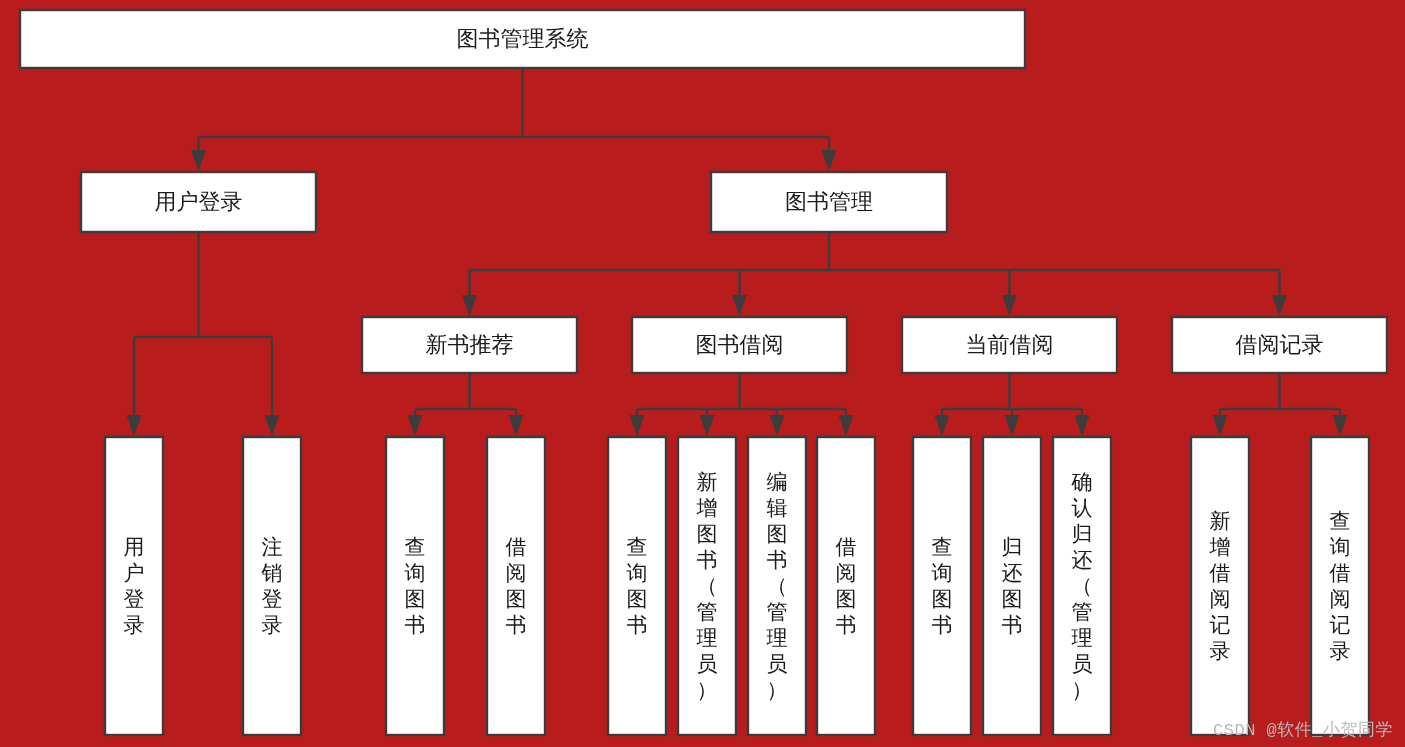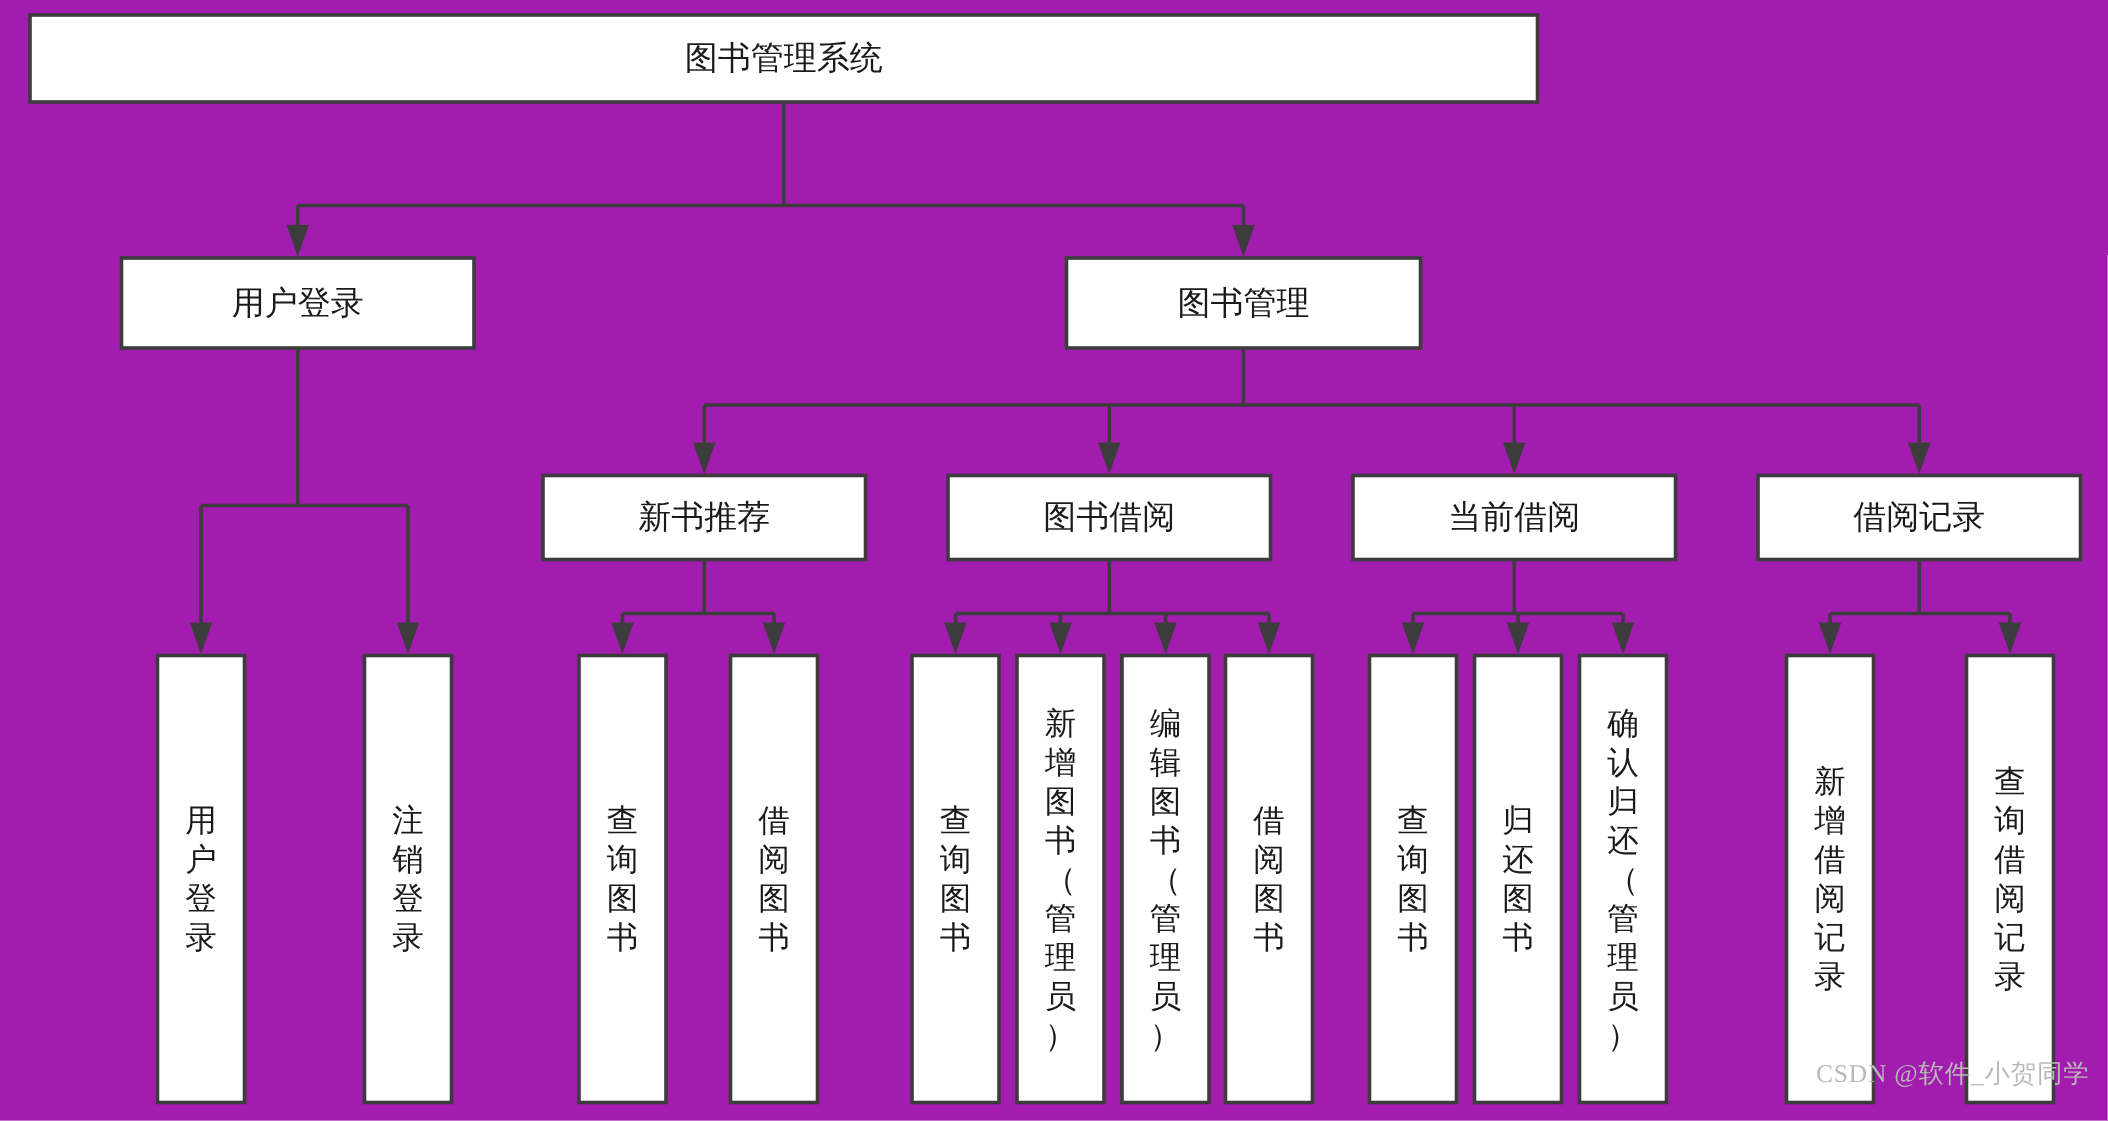--- a/index.html
+++ b/index.html
@@ -11,21 +11,21 @@
   body {
     width: 1405px;
     height: 747px;
     font-family: "DejaVu Sans", "Liberation Sans", sans-serif;
     overflow: hidden;
   }
   #diagram-root {
     position: relative;
     width: 1405px;
     height: 747px;
-    background: #a21caf;
+    background: #b91c1c;
   }
   svg#flow-svg {
     position: absolute;
     left: 0;
     top: 0;
     width: 1405px;
     height: 747px;
     display: block;
   }
   .node-box {
@@ -52,22 +52,22 @@
   }
   .node-label-vertical {
     fill: #1a1a1a;
     font-family: "DejaVu Sans", "Liberation Sans", sans-serif;
     font-size: 21px;
     text-anchor: middle;
   }
   .watermark {
     position: absolute;
     right: 12px;
-    bottom: 20px;
-    font-family: Liberation Serif, serif;
+    bottom: 6px;
+    font-family: Liberation Mono, monospace;
     font-size: 17px;
     color: #b9b9b9;
     letter-spacing: 0.5px;
     white-space: nowrap;
     user-select: none;
   }
 </style>
 </head>
 <body>
 

